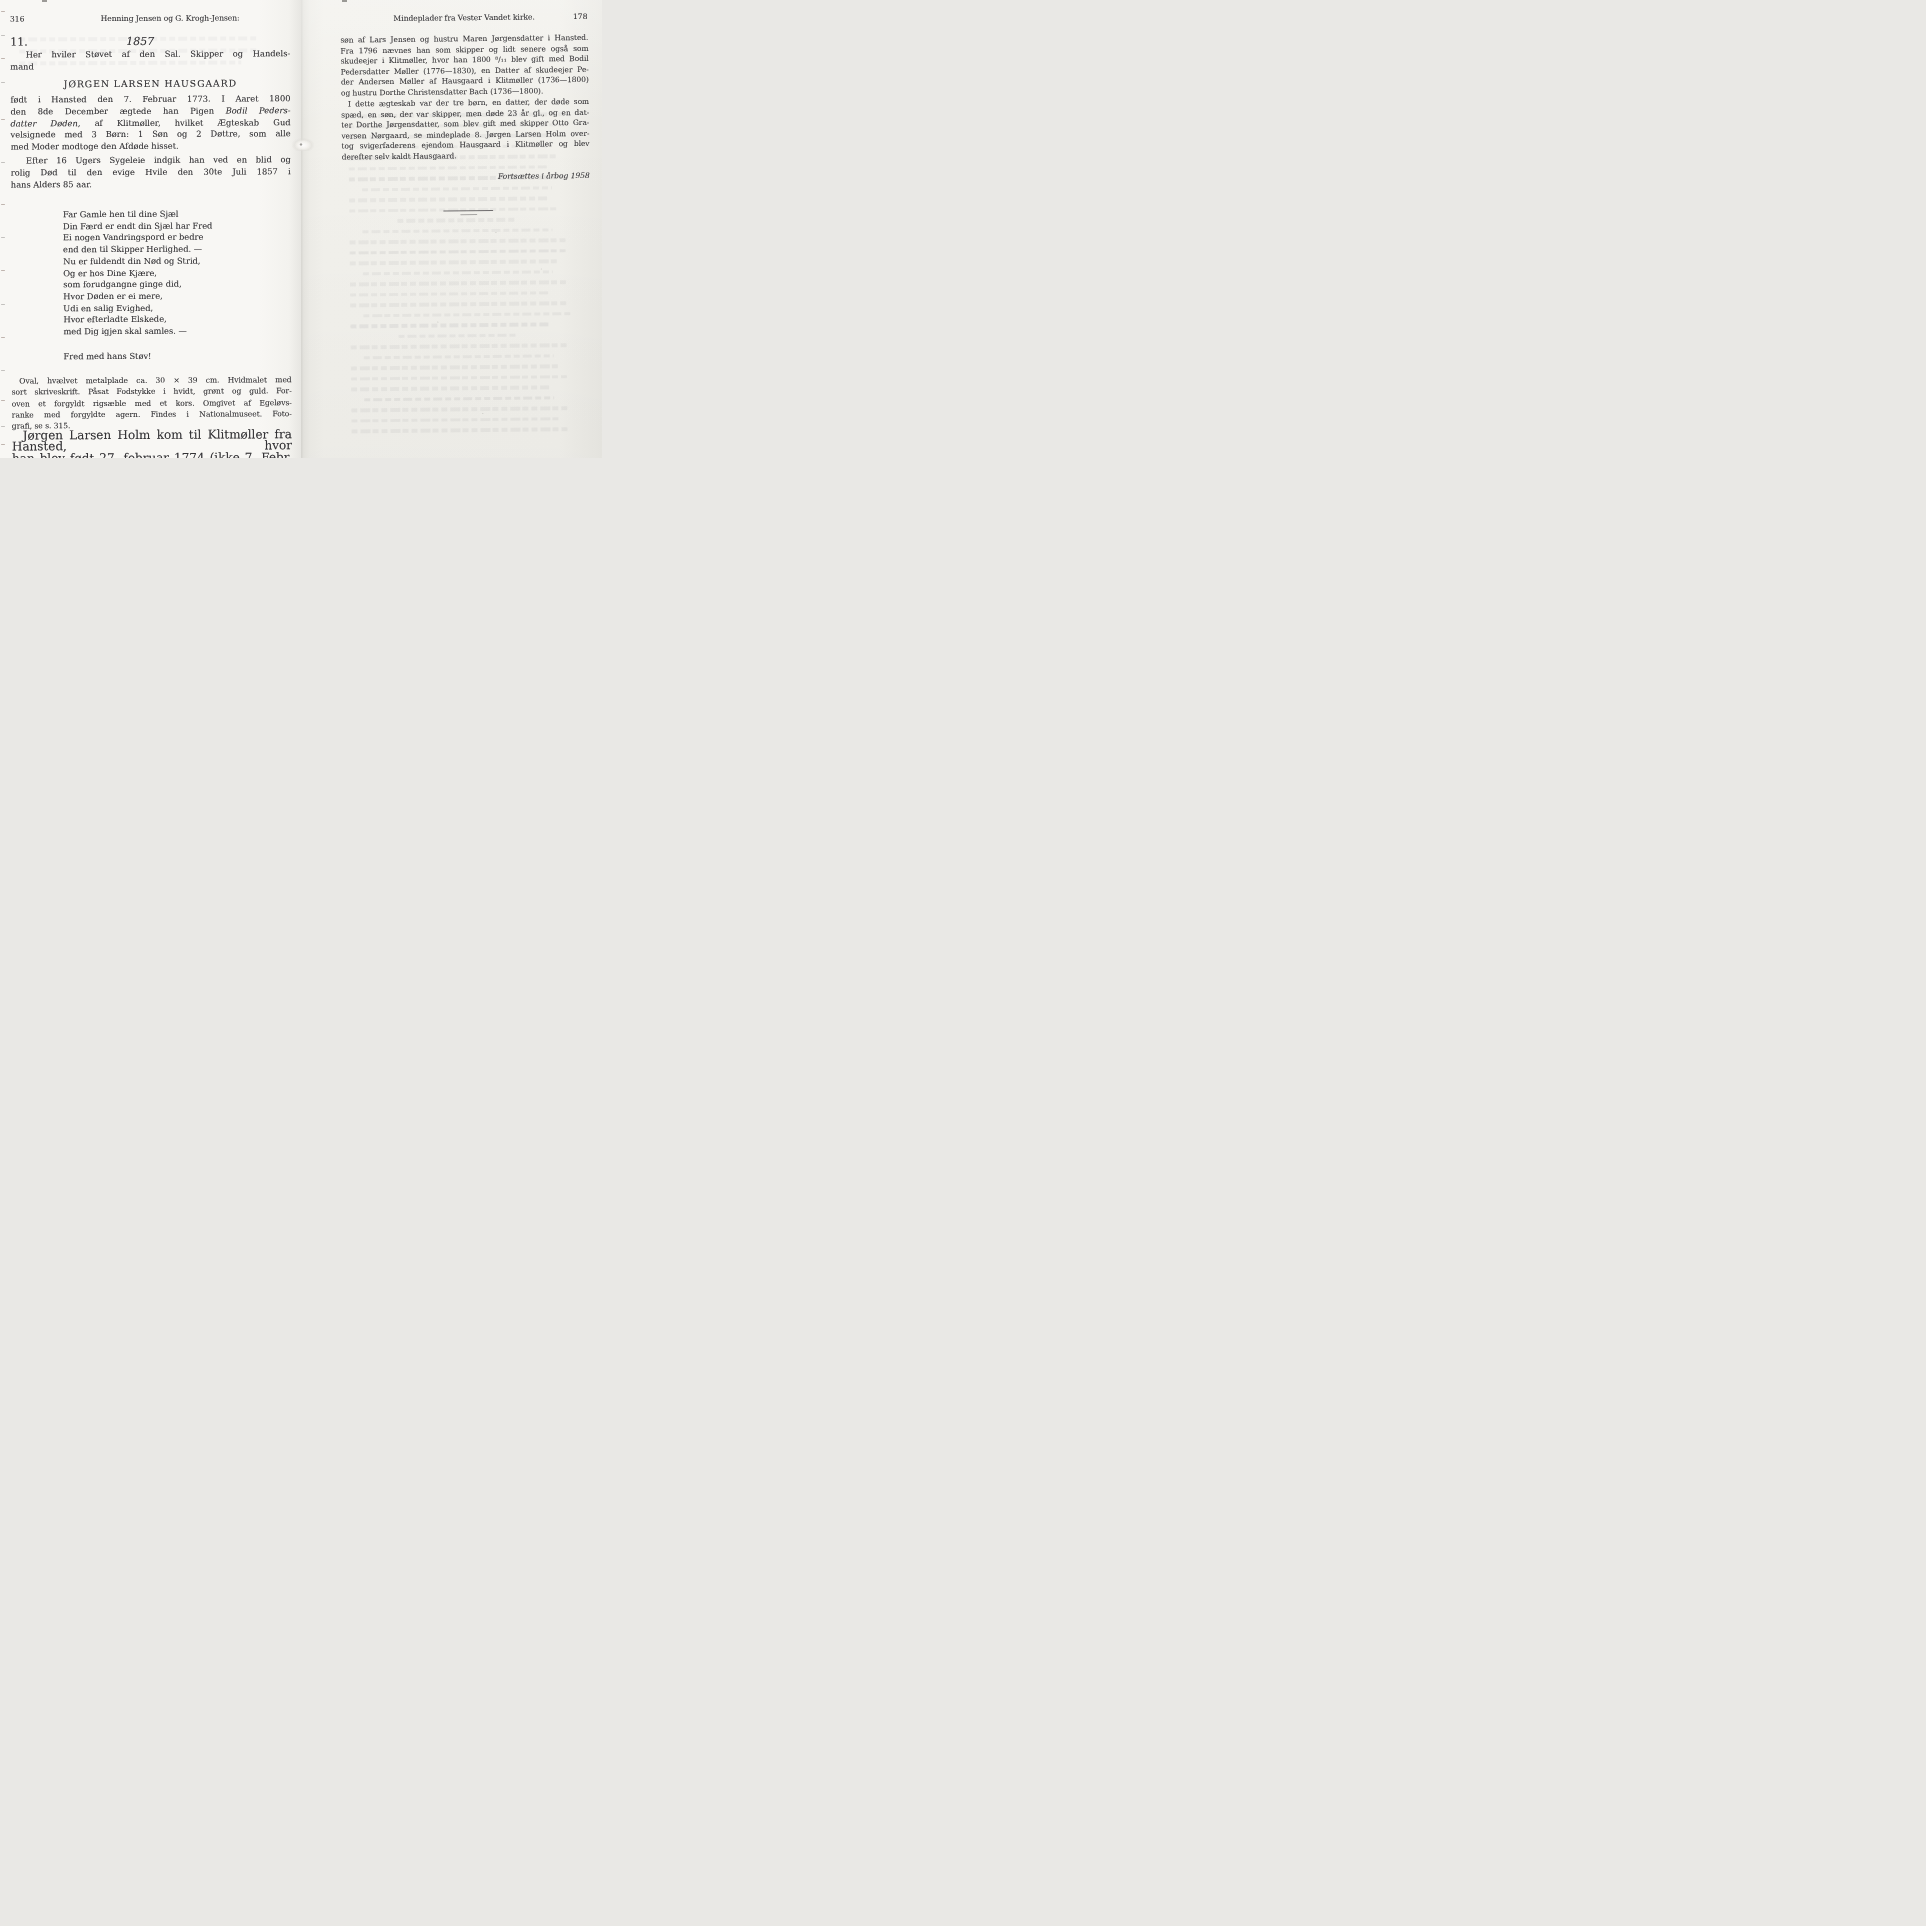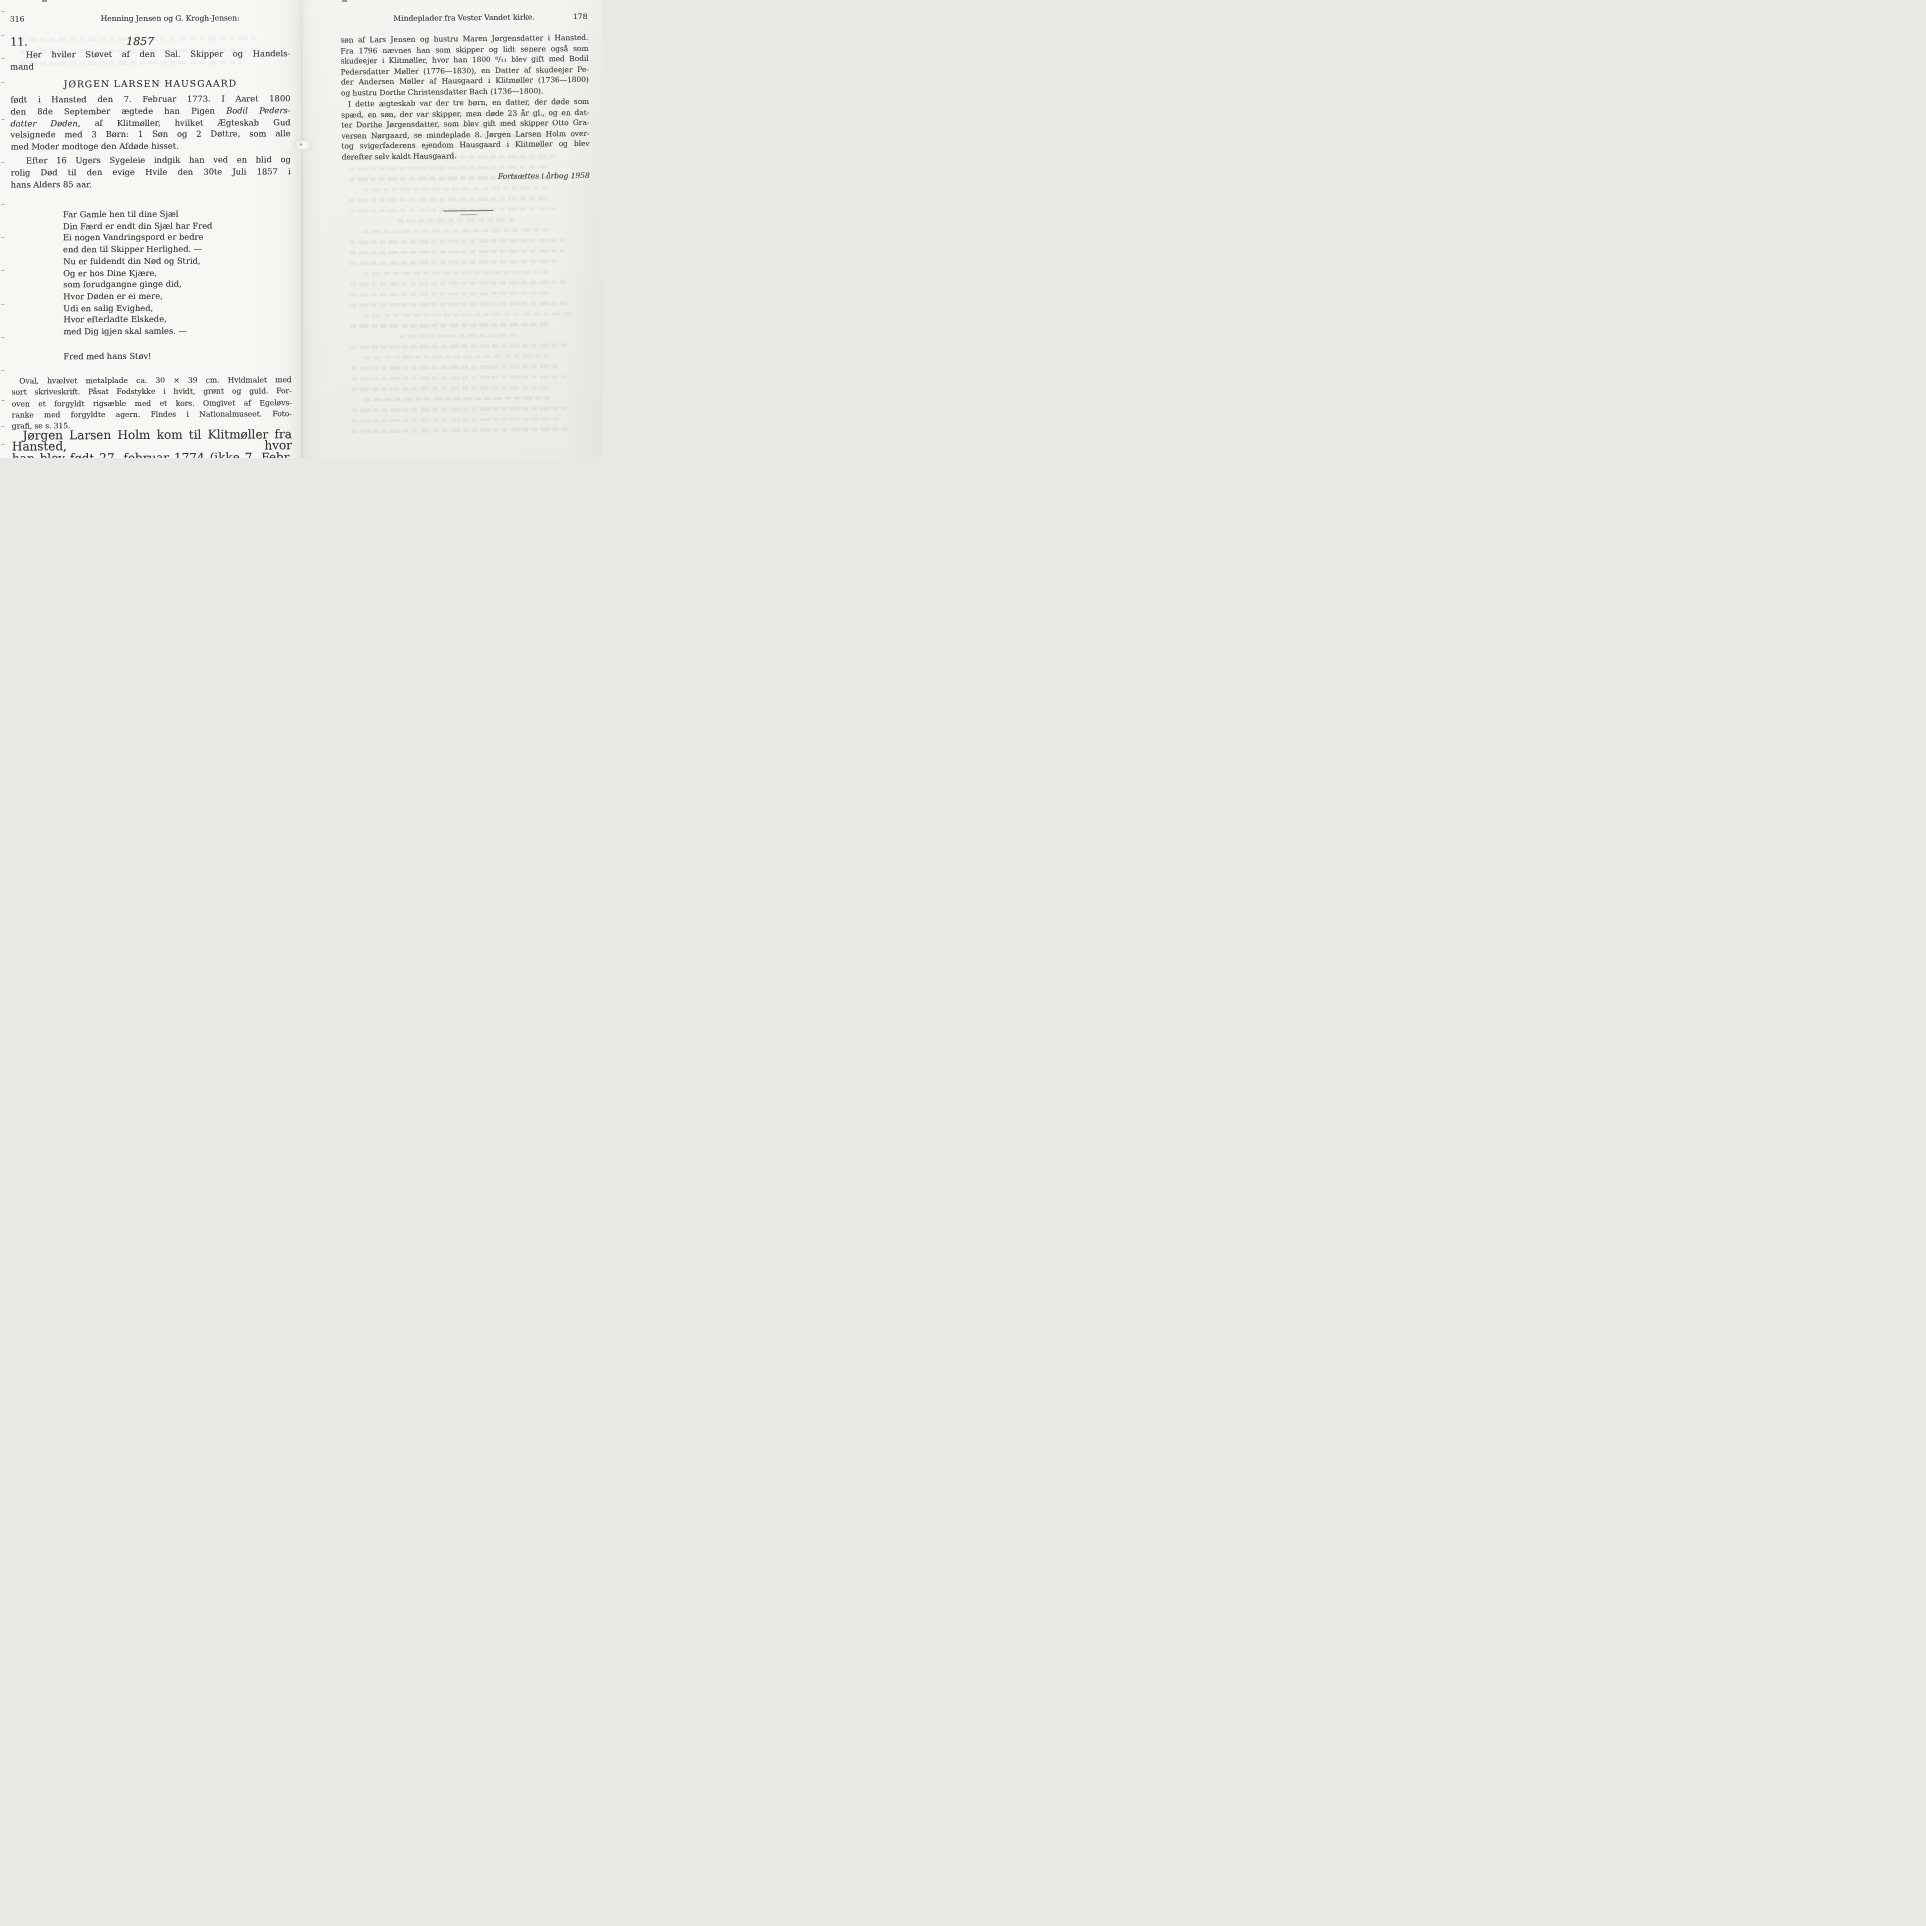--- a/index.html
+++ b/index.html
@@ -118,21 +118,21 @@
 
       <div class="block intro">
         <div class="l jl ind40">Her hviler Støvet af den Sal. Skipper og Handels-</div>
         <div class="l">mand</div>
       </div>
 
       <h2 class="name txt">JØRGEN LARSEN HAUSGAARD</h2>
 
       <div class="block para1">
         <div class="l jl">født i Hansted den 7. Februar 1773. I Aaret 1800</div>
-        <div class="l jl"><span>den 8de September ægtede han Pigen </span><span class="it">Bodil Peders-</span></div>
+        <div class="l jl"><span>den 8de December ægtede han Pigen </span><span class="it">Bodil Peders-</span></div>
         <div class="l jl"><span class="it">datter Døden,</span><span> af Klitmøller, hvilket Ægteskab Gud</span></div>
         <div class="l jl">velsignede med 3 Børn: 1 Søn og 2 Døttre, som alle</div>
         <div class="l">med Moder modtoge den Afdøde hisset.</div>
       </div>
 
       <div class="block para2">
         <div class="l jl ind40">Efter 16 Ugers Sygeleie indgik han ved en blid og</div>
         <div class="l jl">rolig Død til den evige Hvile den 30te Juli 1857 i</div>
         <div class="l">hans Alders 85 aar.</div>
       </div>

